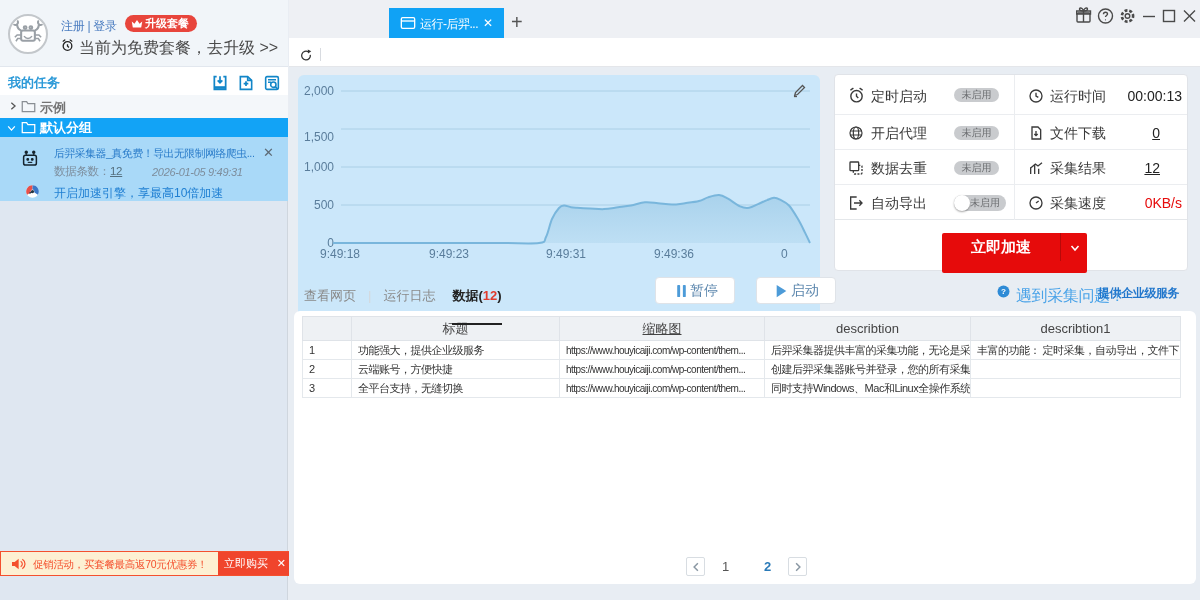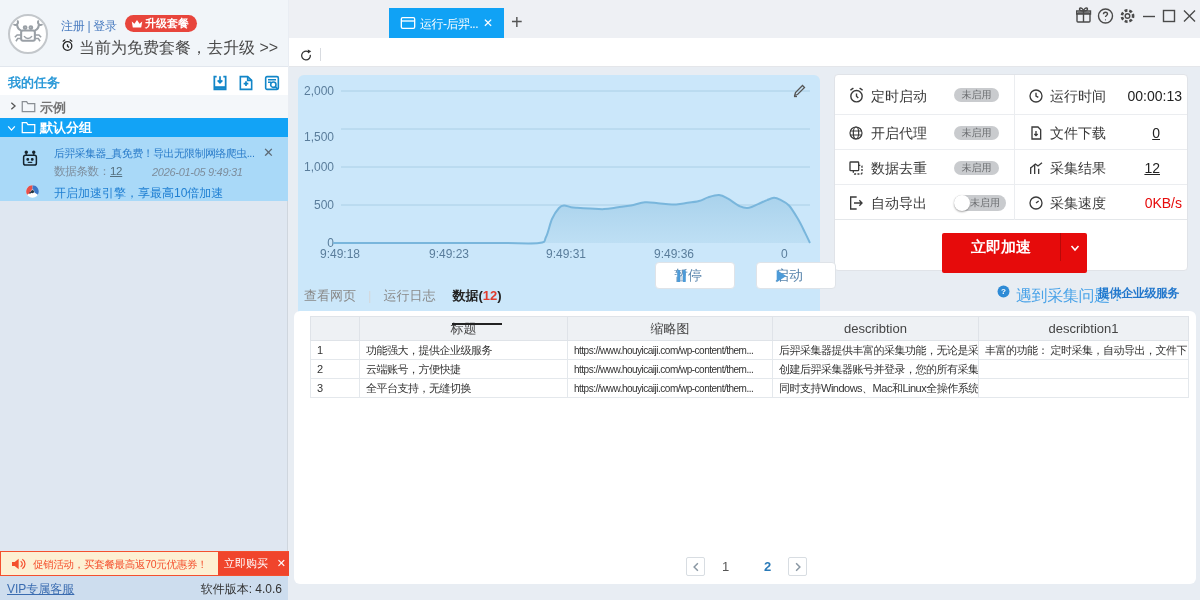--- a/index.html
+++ b/index.html
@@ -55,29 +55,29 @@
 .rlabel { position:absolute; left:36px; top:13px; font-size:14px; color:#3a3a3a; }
 .rlabel2 { position:absolute; left:215px; top:13px; font-size:14px; color:#3a3a3a; }
 .pill { position:absolute; left:119px; top:13px; width:45px; height:14px; background:#c9cbce; border-radius:7px; color:#6b6d70; font-size:10px; text-align:center; line-height:14px; }
 .rval { position:absolute; right:5px; top:13px; font-size:14px; color:#222; }
 #accel-btn { position:absolute; left:107px; top:158px; width:145px; height:40px; background:#e60b0b; border-radius:2px; color:#fff; }
 #accel-btn .t { position:absolute; left:0; top:5px; width:118px; text-align:center; font-size:15px; font-weight:bold; }
 #accel-btn .sep { position:absolute; left:118px; top:0; width:1px; height:28px; background:#b80909; }
 
 #ltabs { position:absolute; left:15px; top:220px; font-size:13px; color:#8a8a8a; z-index:5; }
 #ltabs span { margin-right:0;margin-top:29px; }
-#btn-pause,#btn-start { position:absolute; top:195px; width:80px; height:27px; background:#fff; border:1px solid #dfe3e8; border-radius:4px; color:#5b86ad; font-size:14px; line-height:25px; }
+#btn-pause,#btn-start { position:absolute; top:210px; width:80px; height:27px; background:#fff; border:1px solid #dfe3e8; border-radius:4px; color:#5b86ad; font-size:14px; text-align:center; line-height:25px; }
 #btn-pause { left:366px; }
 #btn-start { left:467px; }
 #helplink { position:absolute; left:0; top:0; width:911px; height:0; }
 #helplink .q1 { position:absolute; left:727px; top:219px; font-size:16px; color:#4aa3e8; letter-spacing:-0.4px; white-space:nowrap; }
 #helplink .q2 { position:absolute; left:809px; top:218px; font-size:12px; color:#2277cc; font-weight:bold; letter-spacing:-0.4px; white-space:nowrap; }
 
 #lpanel { position:absolute; left:5px; top:244px; width:902px; height:273px; background:#fff; border-radius:6px; }
-table { border-collapse:collapse; table-layout:fixed; width:879px; position:absolute; left:16px; top:5px; font-size:11px; color:#333; }
+table { border-collapse:collapse; table-layout:fixed; width:879px; position:absolute; left:8px; top:5px; font-size:11px; color:#333; }
 th { background:#eef1f4; font-weight:normal; font-size:13px; color:#444; border:1px solid #dfe3e8; height:24px; padding:0; }
 td { border:1px solid #e4e8ec; height:19px; padding:0 6px; white-space:nowrap; overflow:hidden; letter-spacing:-0.5px; }
 #pager { position:absolute; left:0; width:902px; top:246px; }
 .pbtn { position:absolute; top:0; width:19px; height:19px; border:1px solid #d8dde2; background:#fff; border-radius:2px; color:#7a8a99; text-align:center; line-height:17px; font-size:12px; }
 </style></head>
 <body>
 <div id="sidebar">
   <div id="sb-head"></div>
   <div id="logo">
     <svg width="32" height="30" style="position:absolute;left:2px;top:4px;" viewBox="0 0 28 26" fill="none" stroke="#9aa0a6" stroke-width="1.8">
@@ -161,24 +161,20 @@
     <div class="accel">开启加速引擎，享最高10倍加速</div>
   </div>
   <div id="promo">
     <svg style="position:absolute;left:9px;top:4px;" width="16" height="16" viewBox="0 0 24 24" fill="#f4502e">
         <path d="M3 9v6h4l6 5V4L7 9H3z"></path>
         <path d="M16 8c1.5 1 2.5 2.4 2.5 4s-1 3-2.5 4M18.5 5c2.5 1.6 4 4 4 7s-1.5 5.4-4 7" stroke="#f4502e" stroke-width="1.8" fill="none"></path>
       </svg>
     <div class="txt">促销活动，买套餐最高返70元优惠券！</div>
     <div class="buy"><span>立即购买</span><span class="px">✕</span></div>
   </div>
-  <div id="sb-bottom">
-      <span class="vip">VIP专属客服</span>
-      <span class="ver">软件版本: 4.0.6</span>
-    </div>
 </div>
 <div id="main">
   <div id="tabstrip">
     <div id="tab-run">
         <svg style="position:absolute;left:11px;top:8px;" width="16" height="14" viewBox="0 0 24 20" fill="none" stroke="#fff" stroke-width="2">
           <rect x="2" y="2" width="20" height="16" rx="2"></rect>
           <path d="M2 7h20"></path>
         </svg>
         <span style="position:absolute;left:31px;top:8px;font-size:12px;letter-spacing:-0.5px;">运行-后羿...</span>
         <span style="position:absolute;right:11px;top:8px;font-size:12px;">✕</span>
@@ -334,21 +330,21 @@
         </svg>
         <span class="q1">遇到采集问题？</span>
         <span class="q2">提供企业级服务</span>
       </div>
     <div id="lpanel">
       <table>
         <tbody>
             <tr>
               <th style="width:49px;"></th>
               <th style="width:208px;">标题</th>
-              <th style="width:205px;">缩略图</th>
+              <th style="width:205px;text-decoration:underline;">缩略图</th>
               <th style="width:206px;">describtion</th>
               <th>describtion1</th>
             </tr>
         <tr>
               <td>1</td>
               <td>功能强大，提供企业级服务</td>
               <td style="font-size:10px;">https://www.houyicaiji.com/wp-content/them...</td>
               <td>后羿采集器提供丰富的采集功能，无论是采...</td>
               <td>丰富的功能： 定时采集，自动导出，文件下...</td>
             </tr>

